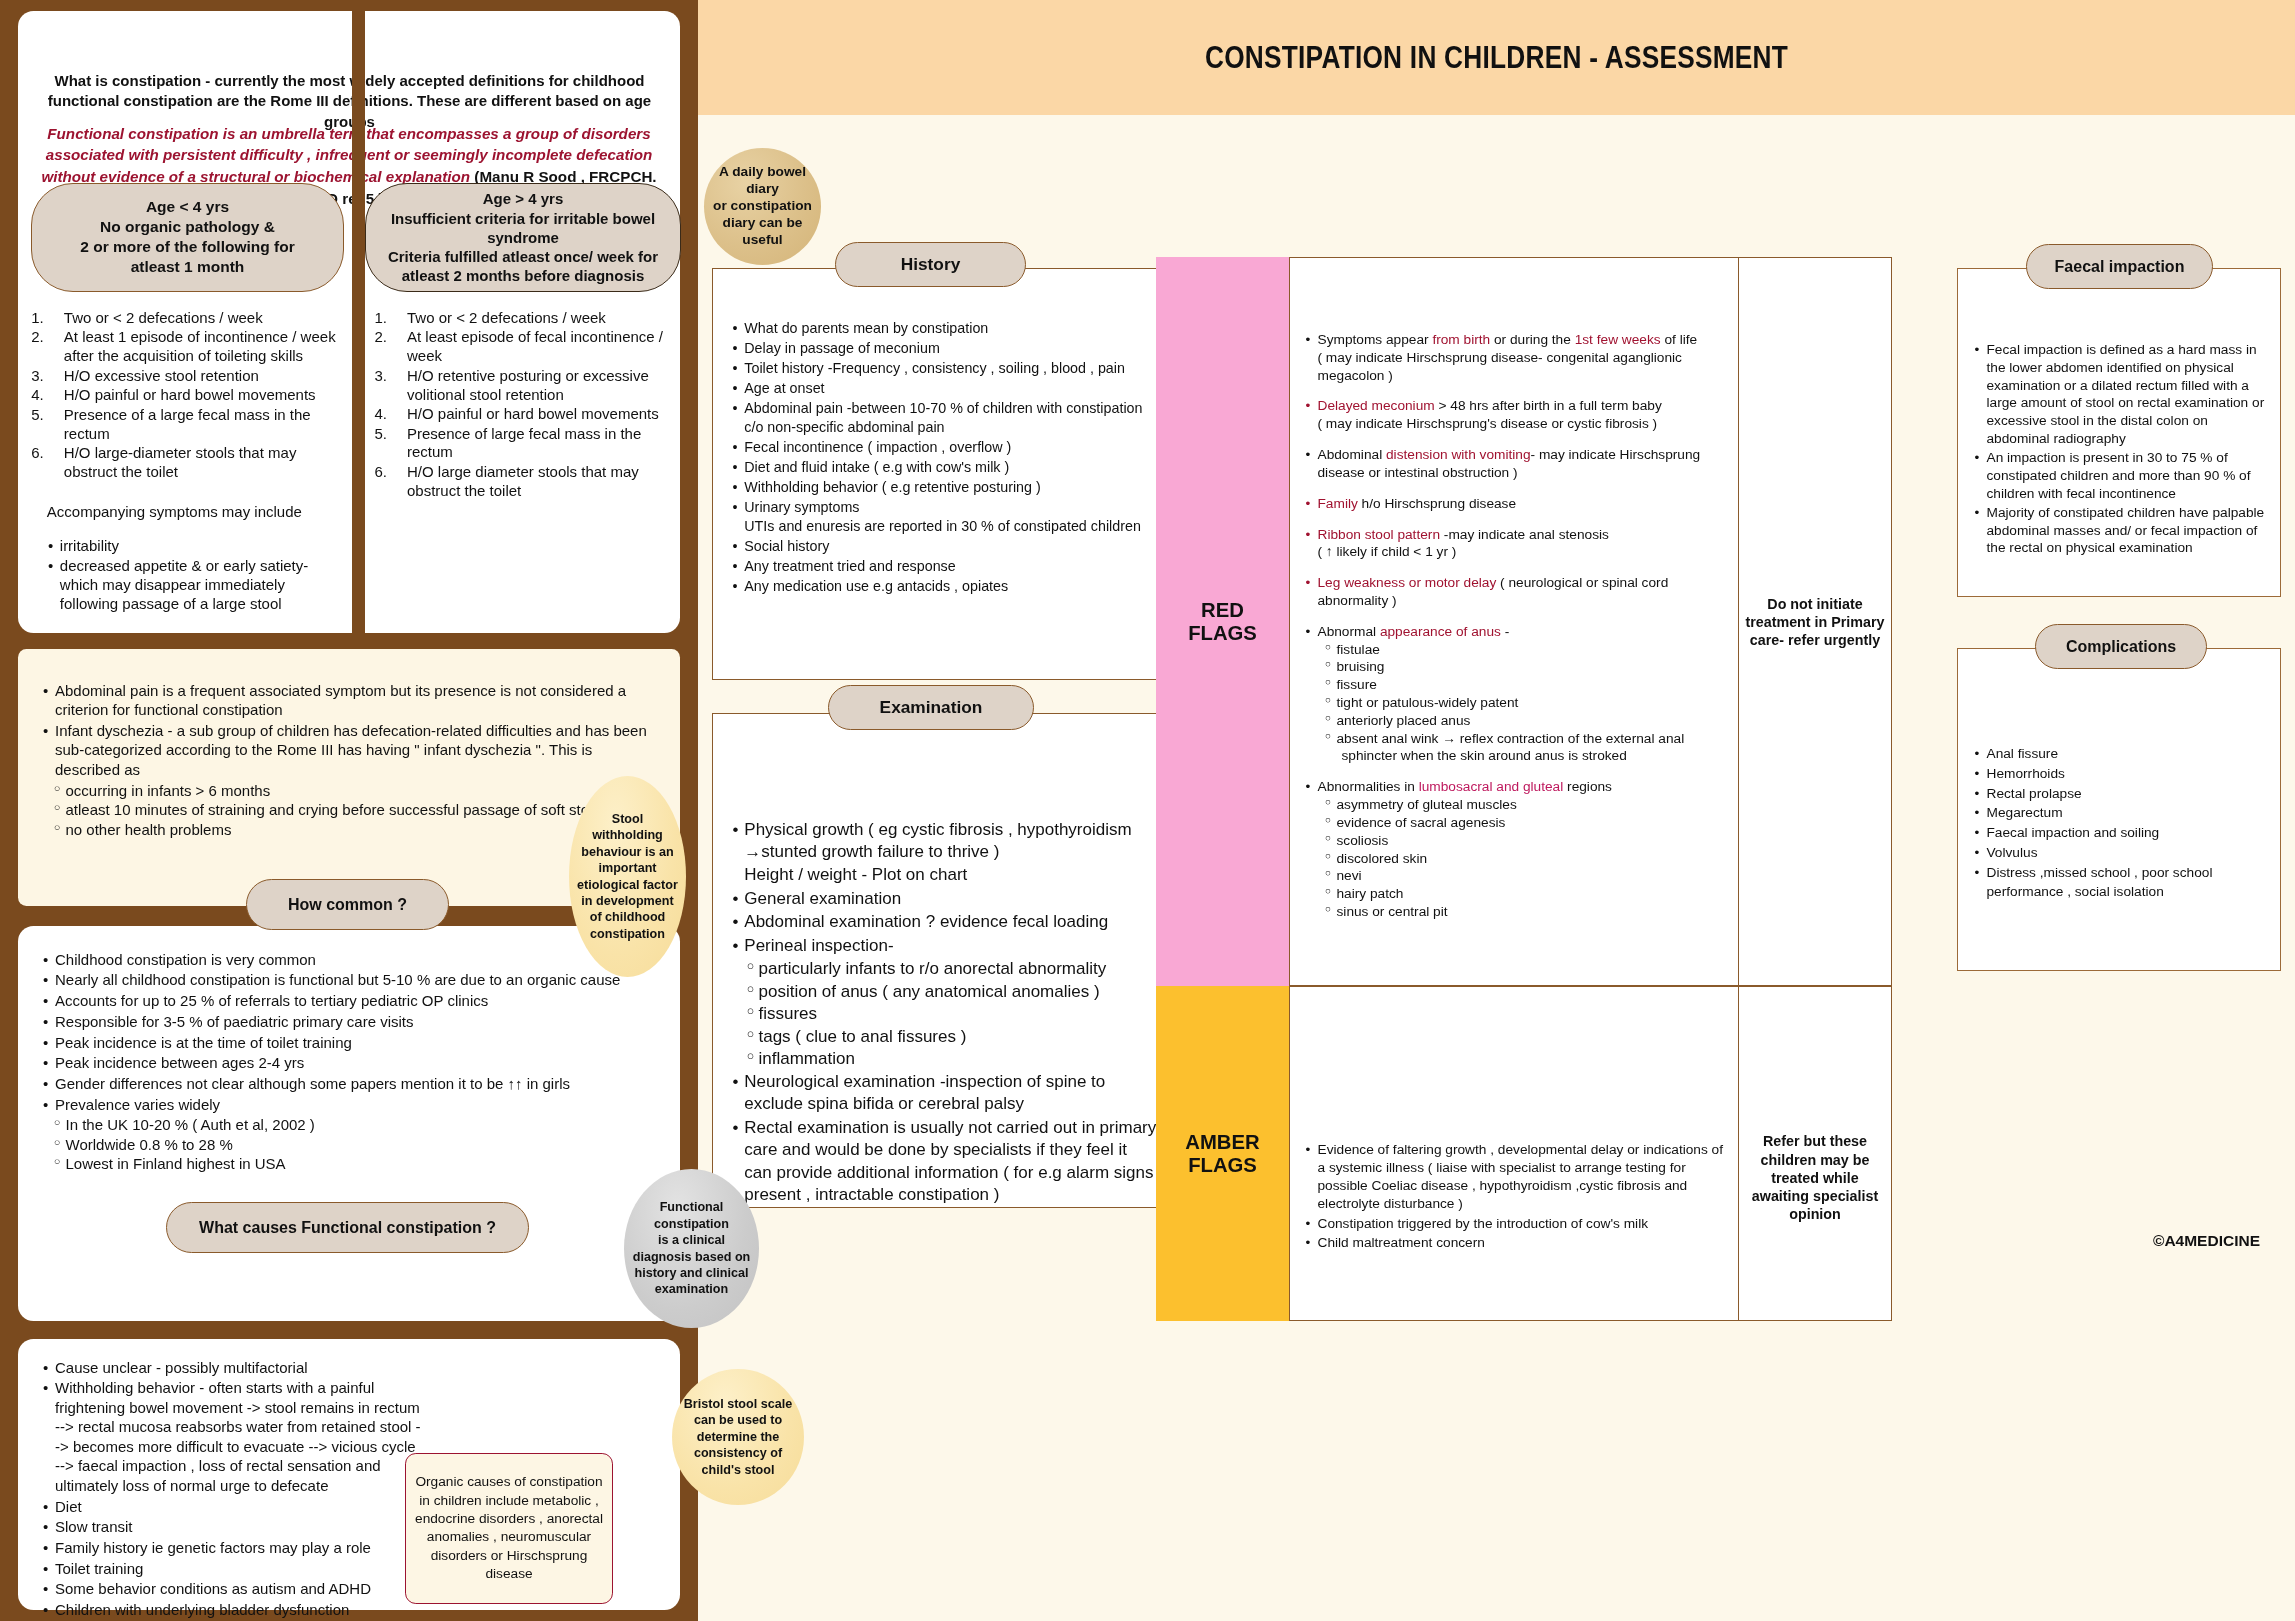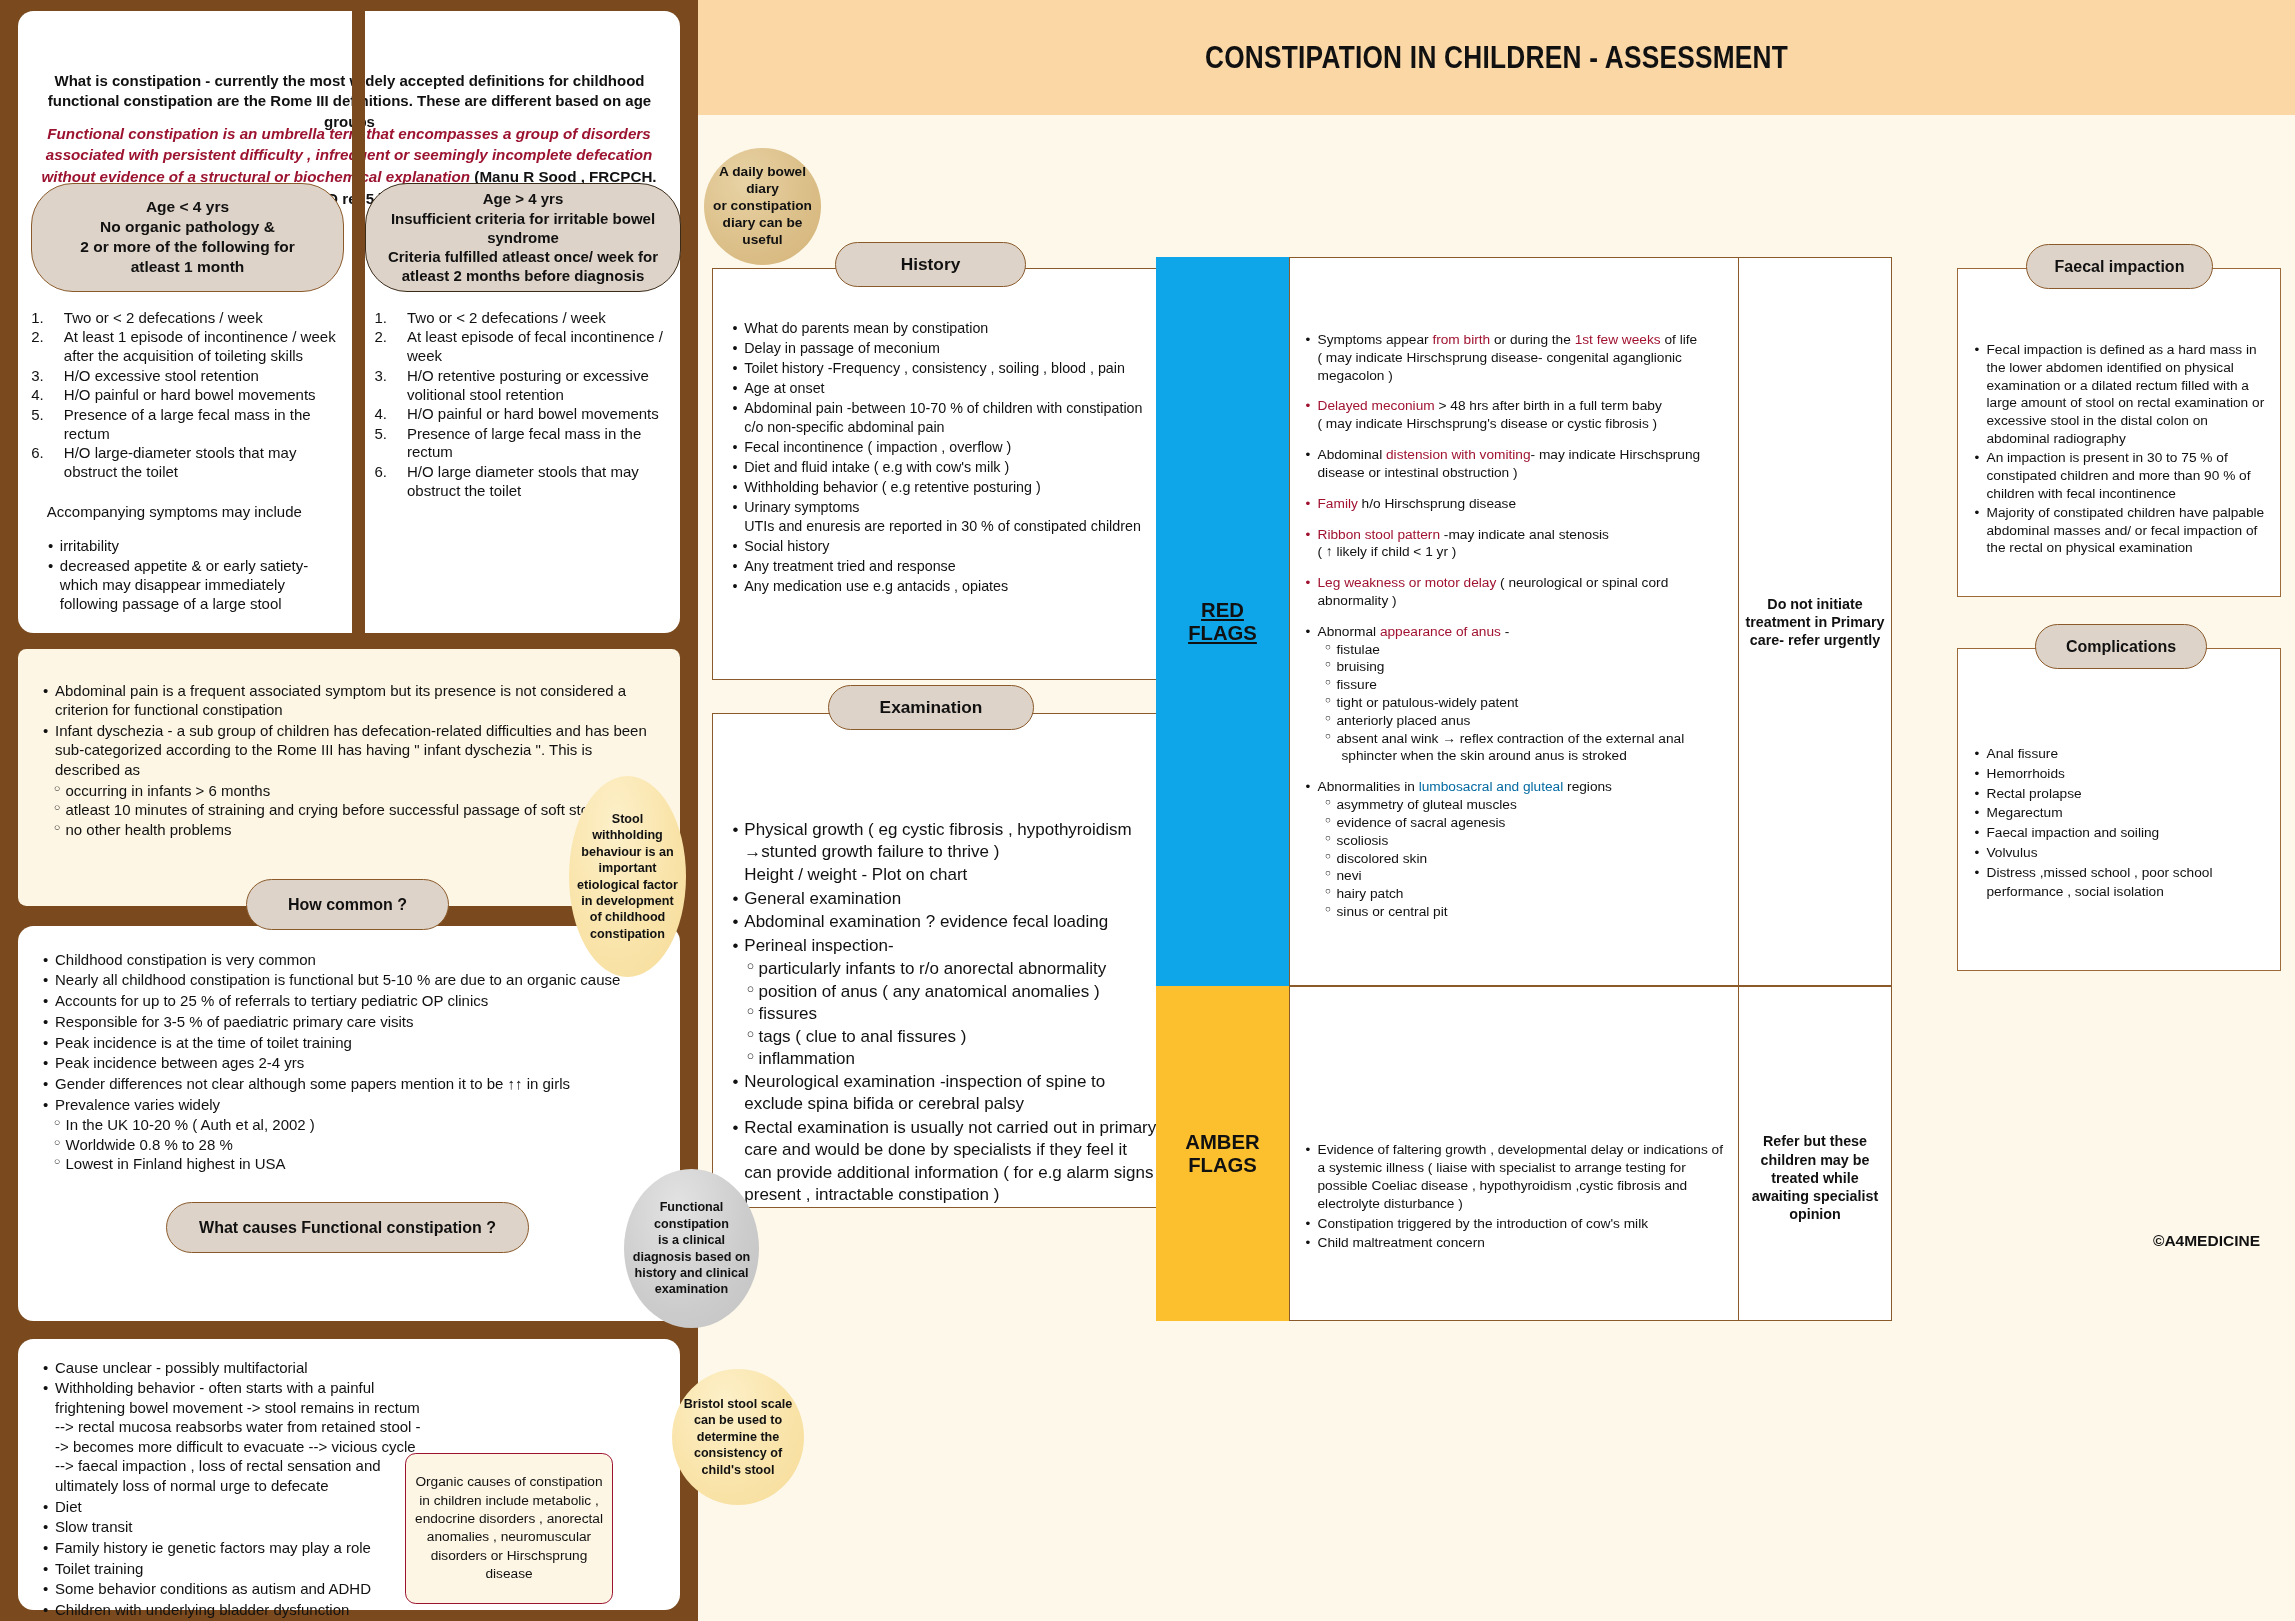--- a/index.html
+++ b/index.html
@@ -105,21 +105,21 @@
   }
   ol.n > li:before {
     content: counter(nn) "."; position: absolute; left: 2.4px; top: 0;
   }
   .sub { margin-left: 8.4px; }
   .flagcell {
     position: absolute;
     display: flex; align-items: center; justify-content: center;
     font-weight: bold; text-align: center; color: #111;
   }
-  .red-band { background: #0ea5e9; text-decoration: underline; }
+  .red-band { background: #f9a8d4; }
   .amber-band { background: #fcc02e; }
   .flagbox { position: absolute; background: #fff; border: 0.6px solid #8a5a2b; }
   .redtxt { color: #9c1330; }
   .center { text-align: center; }
   .bold { font-weight: bold; }
   .ital { font-style: italic; }
 
   #copyright {
     position: absolute; right: 35px; bottom: 25px;
     font-size: 15.5px; font-weight: bold; color: #111;
@@ -336,21 +336,21 @@
               <li>bruising</li>
               <li>fissure</li>
               <li>tight or patulous-widely patent</li>
               <li>anteriorly placed anus</li>
               <li>absent anal wink → reflex contraction of the external anal</li>
             </ul>
             <div style="margin-left: 24px;">sphincter when the skin around anus is stroked</div>
           </div>
           <div style="position: relative; padding-left: 15.5px; margin-bottom: 13px;">
             <span style="position: absolute; left: 3.6px; top: 0px; color: rgb(17, 17, 17);">•</span>
-            <div><span>Abnormalities in </span><span style="color: #0369a1;">lumbosacral and gluteal</span><span> regions</span></div>
+            <div><span>Abnormalities in </span><span style="color: #be185d;">lumbosacral and gluteal</span><span> regions</span></div>
             <ul class="o" style="margin-left: 6px;">
               <li>asymmetry of gluteal muscles</li>
               <li>evidence of sacral agenesis</li>
               <li>scoliosis</li>
               <li>discolored skin</li>
               <li>nevi</li>
               <li>hairy patch</li>
               <li>sinus or central pit</li>
             </ul>
           </div>

